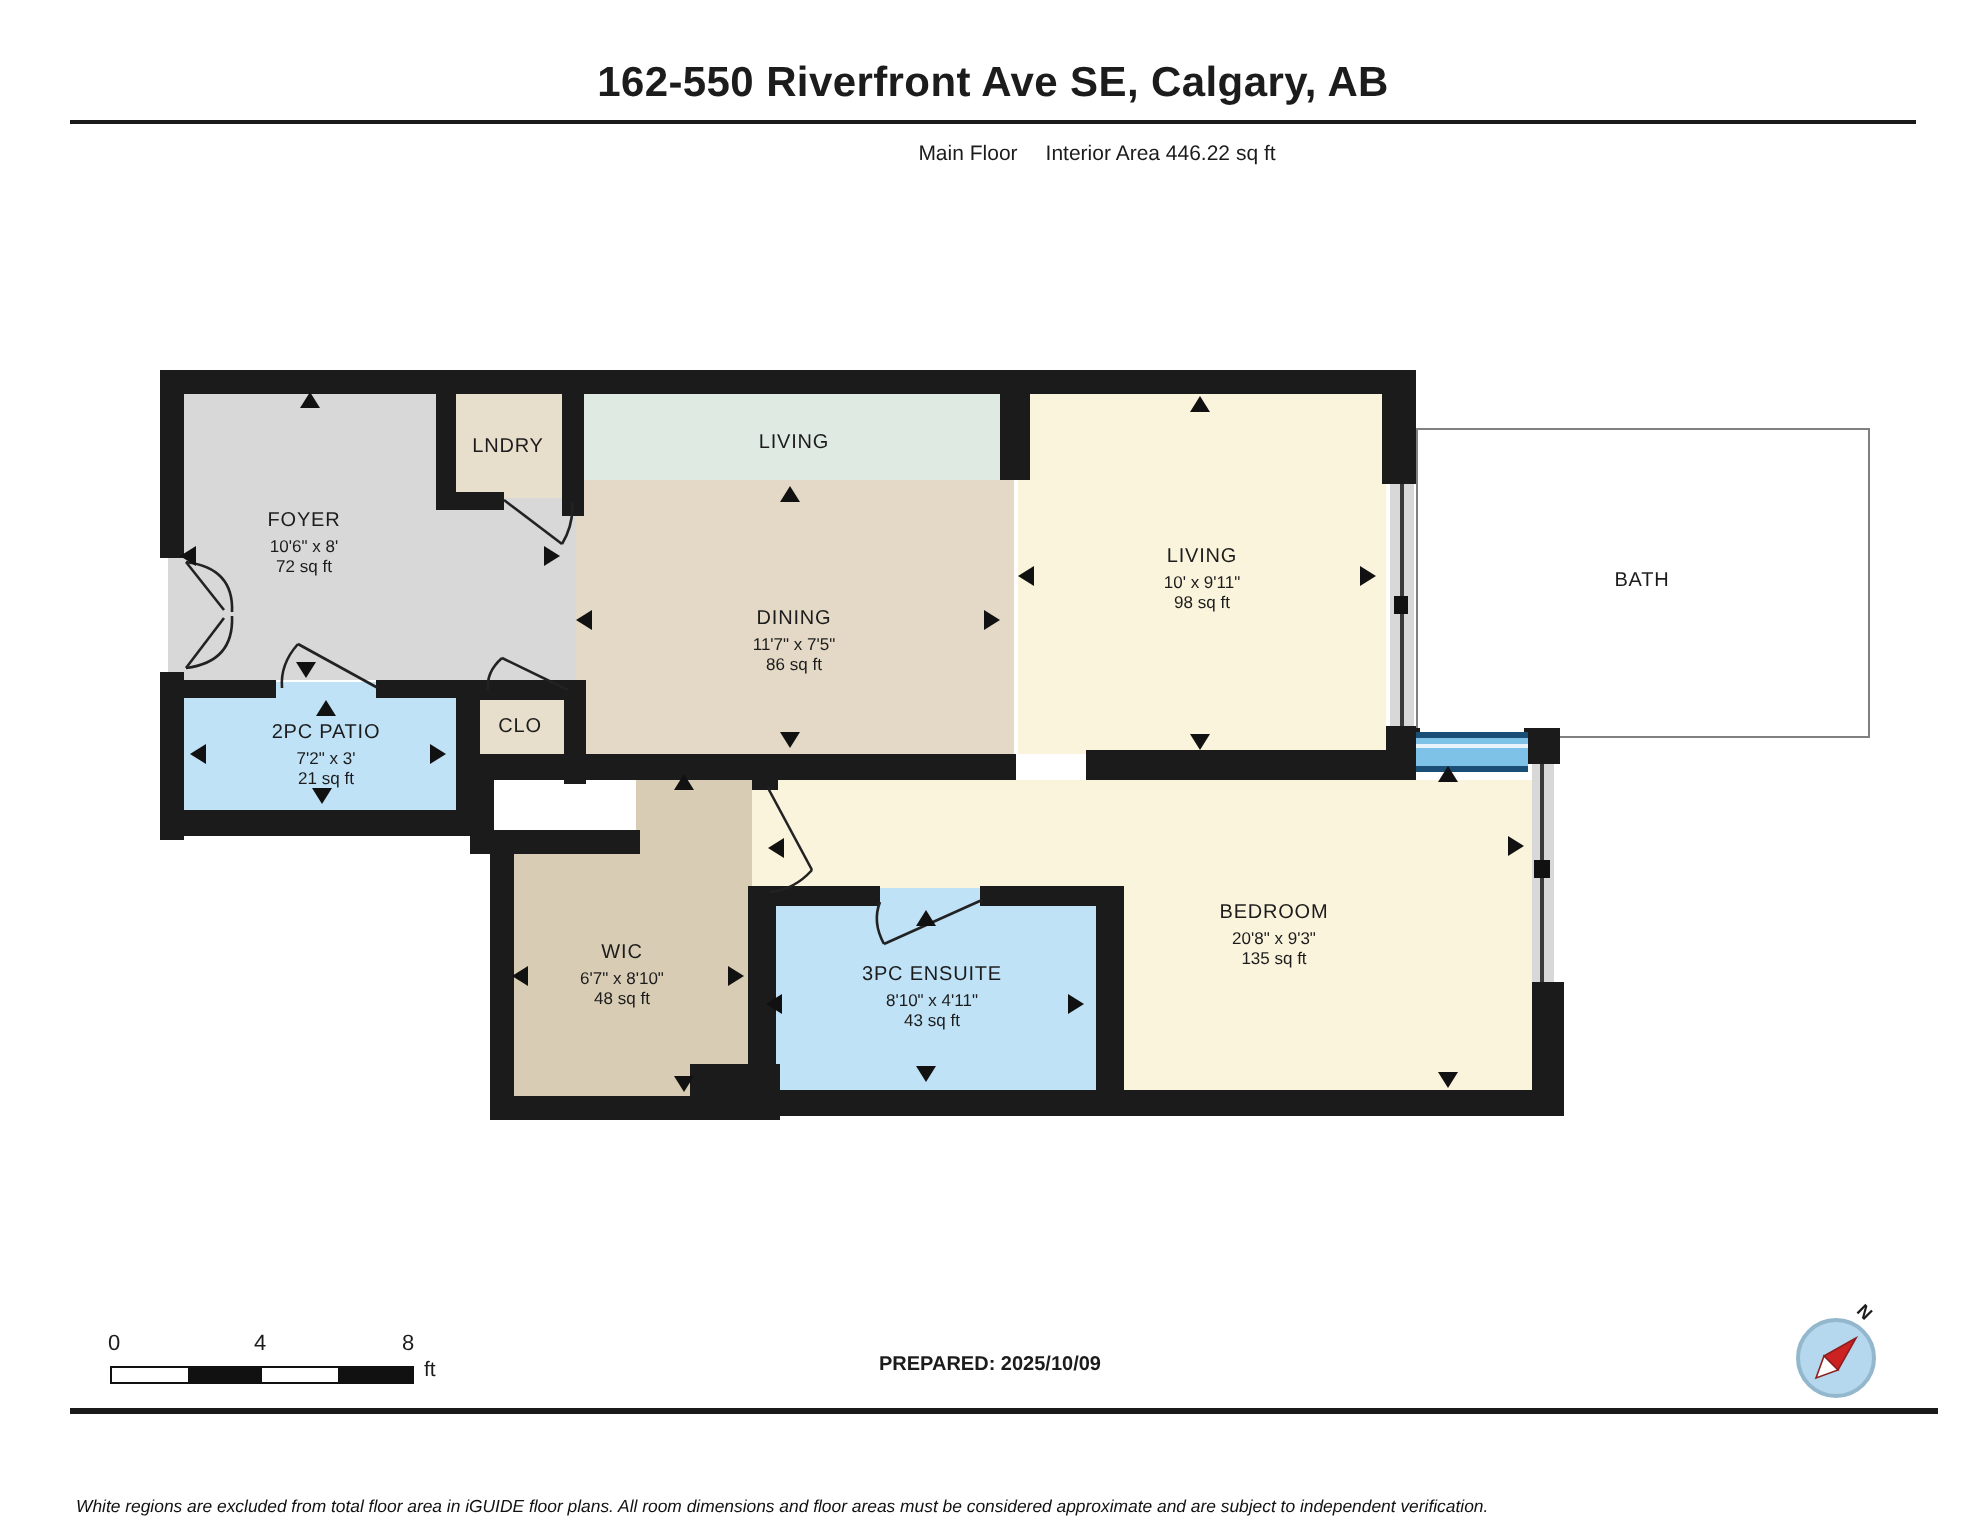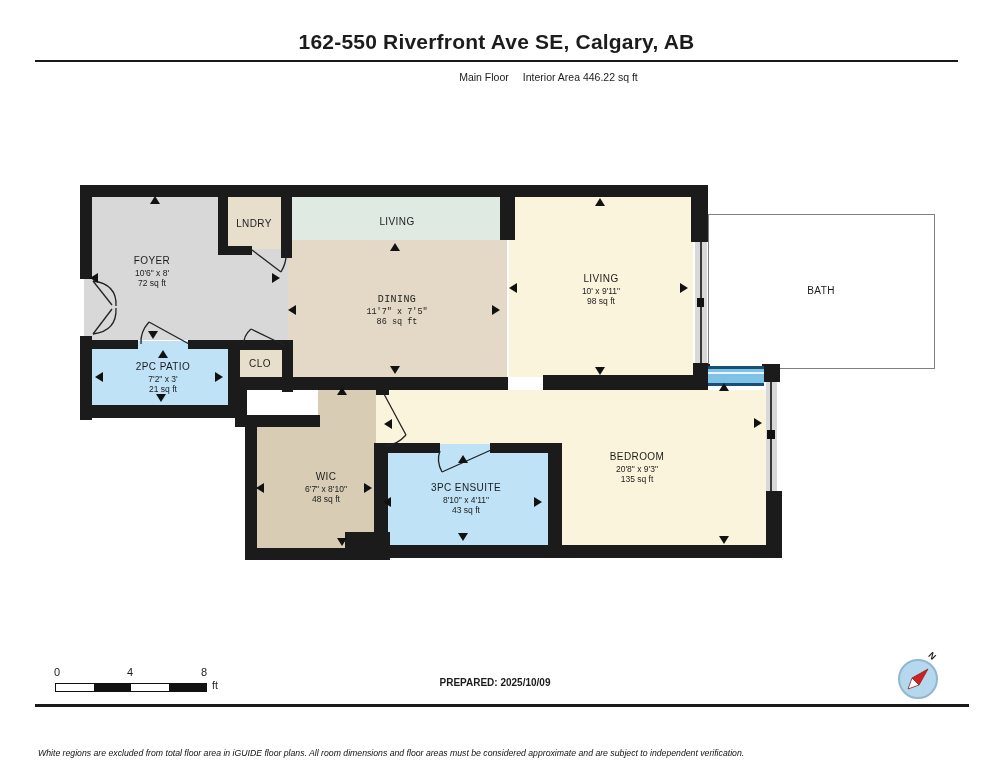--- a/index.html
+++ b/index.html
@@ -172,42 +172,42 @@
   <div class="rname">FOYER</div>
   <div class="rdims">10'6" x 8'</div>
   <div class="rdims">72 sq ft</div>
 </div>
 <div class="rlabel" style="left:254px;top:224px;">
   <div class="rname">LNDRY</div>
 </div>
 <div class="rlabel" style="left:397px;top:222px;">
   <div class="rname">LIVING</div>
 </div>
-<div class="rlabel" style="left:397px;top:311px;font-family:Liberation Mono, monospace;">
+<div class="rlabel" style="left:397px;top:321px;">
   <div class="rname">DINING</div>
   <div class="rdims">11'7" x 7'5"</div>
   <div class="rdims">86 sq ft</div>
 </div>
 <div class="rlabel" style="left:601px;top:290px;">
   <div class="rname">LIVING</div>
   <div class="rdims">10' x 9'11"</div>
   <div class="rdims">98 sq ft</div>
 </div>
 <div class="rlabel" style="left:821px;top:291px;">
   <div class="rname">BATH</div>
 </div>
 <div class="rlabel" style="left:163px;top:378px;">
   <div class="rname">2PC PATIO</div>
   <div class="rdims">7'2" x 3'</div>
   <div class="rdims">21 sq ft</div>
 </div>
 <div class="rlabel" style="left:260px;top:364px;">
   <div class="rname">CLO</div>
 </div>
-<div class="rlabel" style="left:326px;top:488px;text-align:center;">
+<div class="rlabel" style="left:311px;top:488px;text-align:center;">
   <div class="rname">WIC</div>
   <div class="rdims">6'7" x 8'10"</div>
   <div class="rdims">48 sq ft</div>
 </div>
 <div class="rlabel" style="left:466px;top:499px;">
   <div class="rname">3PC ENSUITE</div>
   <div class="rdims">8'10" x 4'11"</div>
   <div class="rdims">43 sq ft</div>
 </div>
 <div class="rlabel" style="left:637px;top:468px;">

